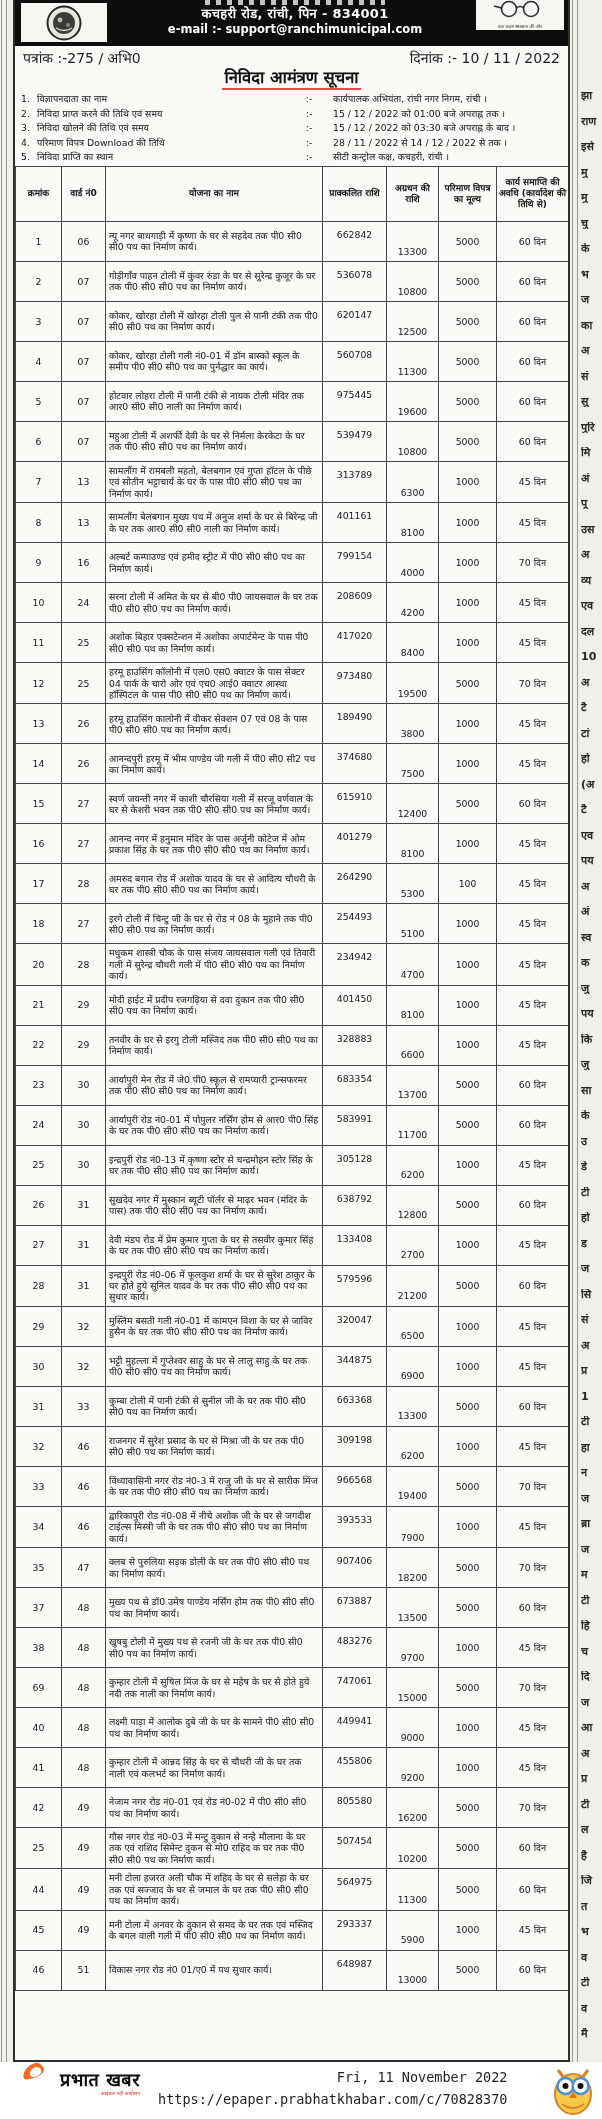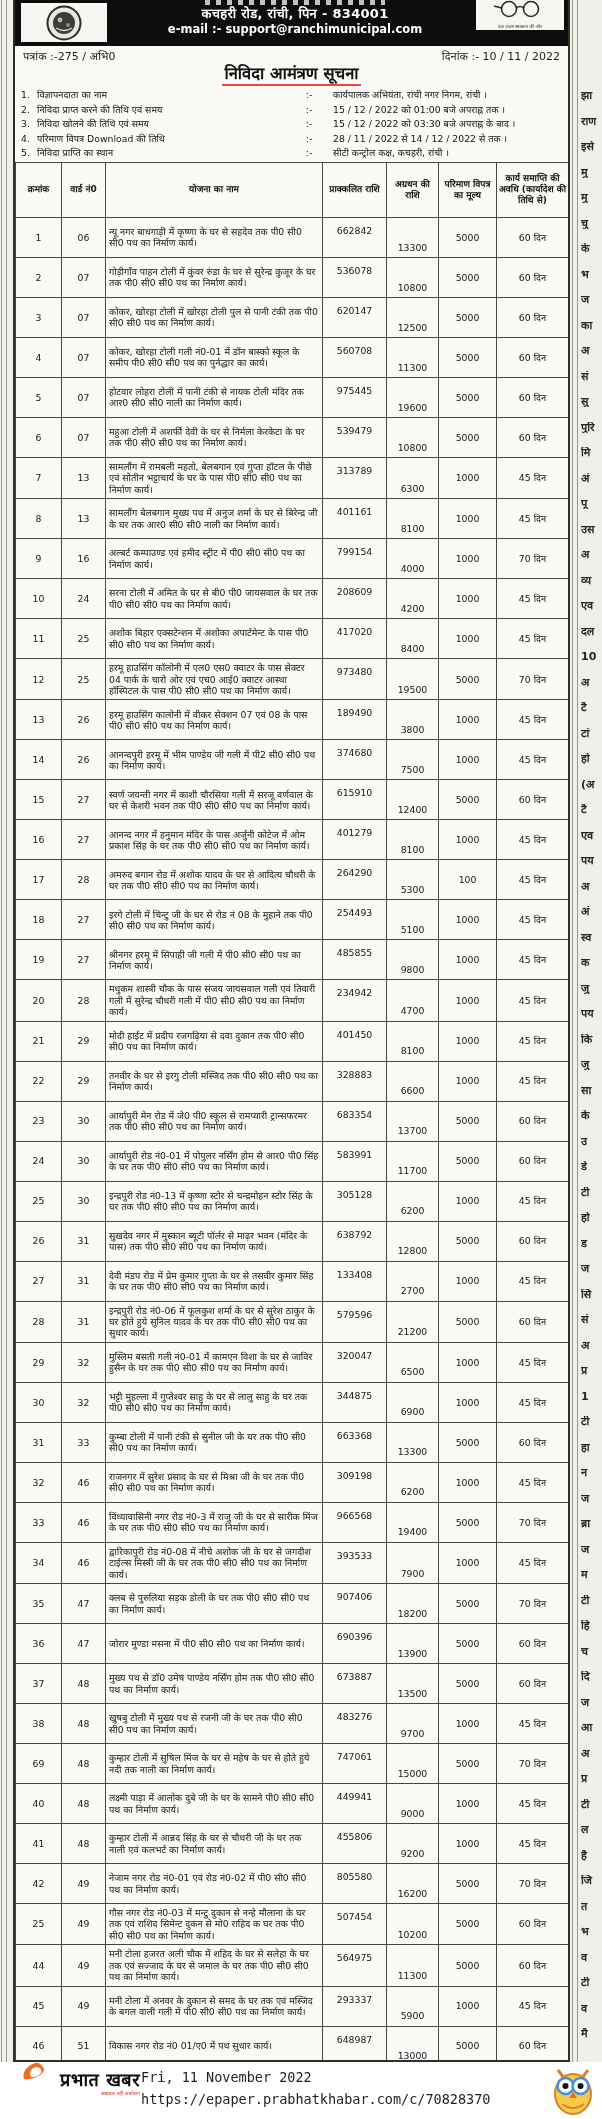--- a/index.html
+++ b/index.html
@@ -18,21 +18,21 @@
             display:flex;align-items:center;justify-content:center;}
   .band-center{position:absolute;left:100px;top:0;width:360px;text-align:center;color:#fff;}
   .clip-glyphs{height:5px;width:180px;margin:0 auto 1px auto;overflow:hidden;
       background:repeating-linear-gradient(90deg,#efefef 0 5px,transparent 5px 11px);opacity:.8;}
   .addr{font-size:13px;font-weight:bold;line-height:16px;letter-spacing:.3px;}
   .email{font-size:11.5px;font-weight:bold;line-height:14px;}
   .swachh-box{position:absolute;right:4px;top:0;width:88px;height:30px;background:#f7f6f2;
               text-align:center;overflow:hidden;}
   .swachh-cap{font-size:4.5px;color:#333;line-height:5px;}
 
-  .meta{display:flex;justify-content:space-between;padding:2px 8px 0 8px;font-size:11px;color:#1c1c1c;}
+  .meta{display:flex;justify-content:space-between;padding:2px 8px 0 8px;font-size:14px;color:#1c1c1c;}
   .title-wrap{text-align:center;margin-top:1px;}
   .title{display:inline-block;font-size:16.5px;font-weight:800;color:#111;
          border-bottom:2px solid #ef4444;line-height:20px;padding:0 2px;}
 
   .items{list-style:none;margin:3px 0 0 0;padding:0 6px;}
   .items li{display:flex;font-size:9.3px;line-height:11px;margin-bottom:3.6px;color:#141414;}
   .it-sl{width:16px;flex:none;}
   .it-label{width:248px;flex:none;}
   .it-sep{width:48px;flex:none;text-align:center;}
   .it-val{flex:1;}
@@ -57,22 +57,22 @@
 
   
   .footer{position:absolute;left:0;bottom:0;width:602px;height:57px;background:#ffffff;}
   .logo{position:absolute;left:8px;top:8px;width:132px;text-align:right;}
   .flame{position:absolute;left:14px;top:-6px;width:22px;height:14px;background:#f26b21;
          border-radius:70% 30% 60% 40%/80% 60% 40% 20%;transform:rotate(-18deg);}
   .flame:after{content:"";position:absolute;left:7px;top:4px;width:12px;height:9px;background:#ffffff;
          border-radius:60% 40% 60% 40%/70% 60% 40% 30%;}
   .logo-text{font-size:18px;font-weight:800;color:#0d0d0d;line-height:20px;letter-spacing:.5px;}
   .logo-tag{font-size:5px;color:#d42a1e;line-height:7px;}
-  .foot-text{position:absolute;left:141px;top:4px;font-family:"DejaVu Sans Mono","Liberation Mono",monospace;
-             color:#1f1f1f;}
+  .foot-text{position:absolute;left:158px;top:4px;font-family:"DejaVu Sans Mono","Liberation Mono",monospace;
+             color:#1f1f1f;text-align:right;}
   .foot-date{font-size:13.5px;line-height:22px;}
   .foot-url{font-size:13.5px;line-height:22px;}
   .owl{position:absolute;right:8px;bottom:3px;}
 </style>
 </head>
 <body>
 
 <div class="clip">
 
   <div class="col-rule r1"></div>
@@ -285,21 +285,21 @@
             <td class="c1">26</td>
             <td class="c2">हरमू हाउसिंग कालोनी में वीकर सेक्शन 07 एवं 08 के पास पी0 सी0 सी0 पथ का निर्माण कार्य।</td>
             <td class="c3">189490</td>
             <td class="c4">3800</td>
             <td class="c5">1000</td>
             <td class="c6">45 दिन</td>
           </tr>
           <tr>
             <td class="c0">14</td>
             <td class="c1">26</td>
-            <td class="c2">आनन्दपुरी हरमू में भीम पाण्डेय जी गली में पी2 सी0 सी0 पथ का निर्माण कार्य।</td>
+            <td class="c2">आनन्दपुरी हरमू में भीम पाण्डेय जी गली में पी0 सी0 सी2 पथ का निर्माण कार्य।</td>
             <td class="c3">374680</td>
             <td class="c4">7500</td>
             <td class="c5">1000</td>
             <td class="c6">45 दिन</td>
           </tr>
           <tr>
             <td class="c0">15</td>
             <td class="c1">27</td>
             <td class="c2">स्वर्ण जयन्ती नगर में काशी चौरसिया गली में सरजू वर्णवाल के घर से केशरी भवन तक पी0 सी0 सी0 पथ का निर्माण कार्य।</td>
             <td class="c3">615910</td>
@@ -328,29 +328,20 @@
           <tr>
             <td class="c0">18</td>
             <td class="c1">27</td>
             <td class="c2">इरगे टोली में चिन्टु जी के घर से रोड नं 08 के मुहाने तक पी0 सी0 सी0 पथ का निर्माण कार्य।</td>
             <td class="c3">254493</td>
             <td class="c4">5100</td>
             <td class="c5">1000</td>
             <td class="c6">45 दिन</td>
           </tr>
           <tr>
-            <td class="c0">19</td>
-            <td class="c1">27</td>
-            <td class="c2">श्रीनगर हरमू में सिपाही जी गली में पी0 सी0 सी0 पथ का निर्माण कार्य।</td>
-            <td class="c3">485855</td>
-            <td class="c4">9800</td>
-            <td class="c5">1000</td>
-            <td class="c6">45 दिन</td>
-          </tr>
-          <tr>
             <td class="c0">20</td>
             <td class="c1">28</td>
             <td class="c2">मधुकम शास्त्री चौक के पास संजय जायसवाल गली एवं तिवारी गली में सुरेन्द्र चौधरी गली में पी0 सी0 सी0 पथ का निर्माण कार्य।</td>
             <td class="c3">234942</td>
             <td class="c4">4700</td>
             <td class="c5">1000</td>
             <td class="c6">45 दिन</td>
           </tr>
           <tr>
             <td class="c0">21</td>
@@ -479,29 +470,20 @@
             <td class="c6">45 दिन</td>
           </tr>
           <tr>
             <td class="c0">35</td>
             <td class="c1">47</td>
             <td class="c2">क्लब से पुरुलिया सड़क डोली के घर तक पी0 सी0 सी0 पथ का निर्माण कार्य।</td>
             <td class="c3">907406</td>
             <td class="c4">18200</td>
             <td class="c5">5000</td>
             <td class="c6">70 दिन</td>
-          </tr>
-          <tr>
-            <td class="c0">36</td>
-            <td class="c1">47</td>
-            <td class="c2">जोरार मुण्डा मसना में पी0 सी0 सी0 पथ का निर्माण कार्य।</td>
-            <td class="c3">690396</td>
-            <td class="c4">13900</td>
-            <td class="c5">5000</td>
-            <td class="c6">60 दिन</td>
           </tr>
           <tr>
             <td class="c0">37</td>
             <td class="c1">48</td>
             <td class="c2">मुख्य पथ से डॉ0 उमेष पाण्डेय नर्सिंग होम तक पी0 सी0 सी0 पथ का निर्माण कार्य।</td>
             <td class="c3">673887</td>
             <td class="c4">13500</td>
             <td class="c5">5000</td>
             <td class="c6">60 दिन</td>
           </tr>

